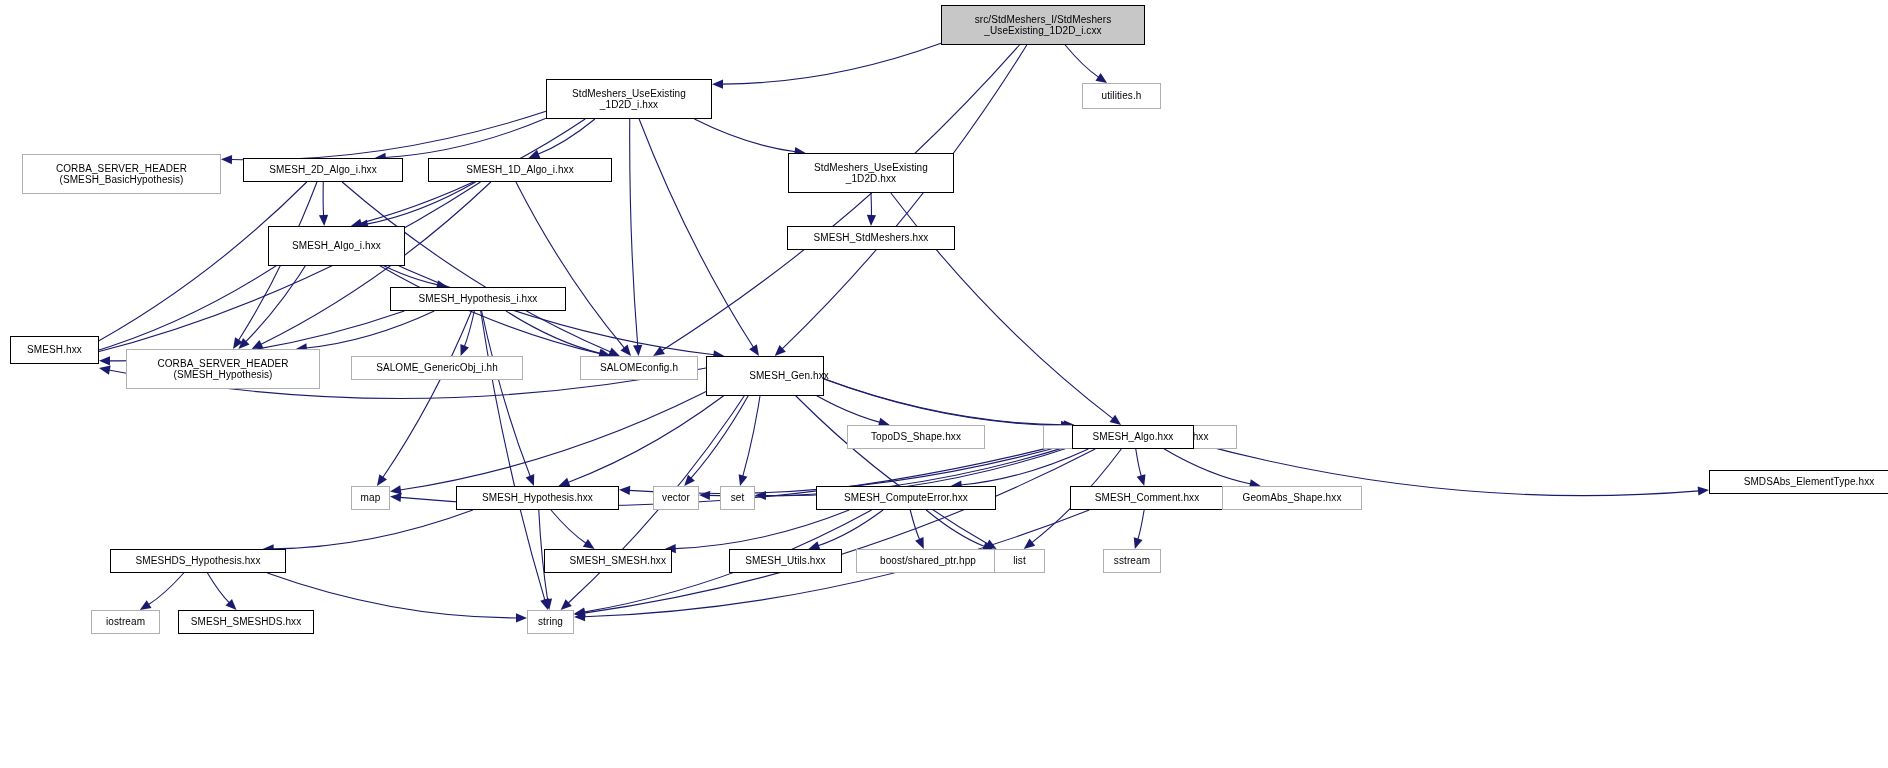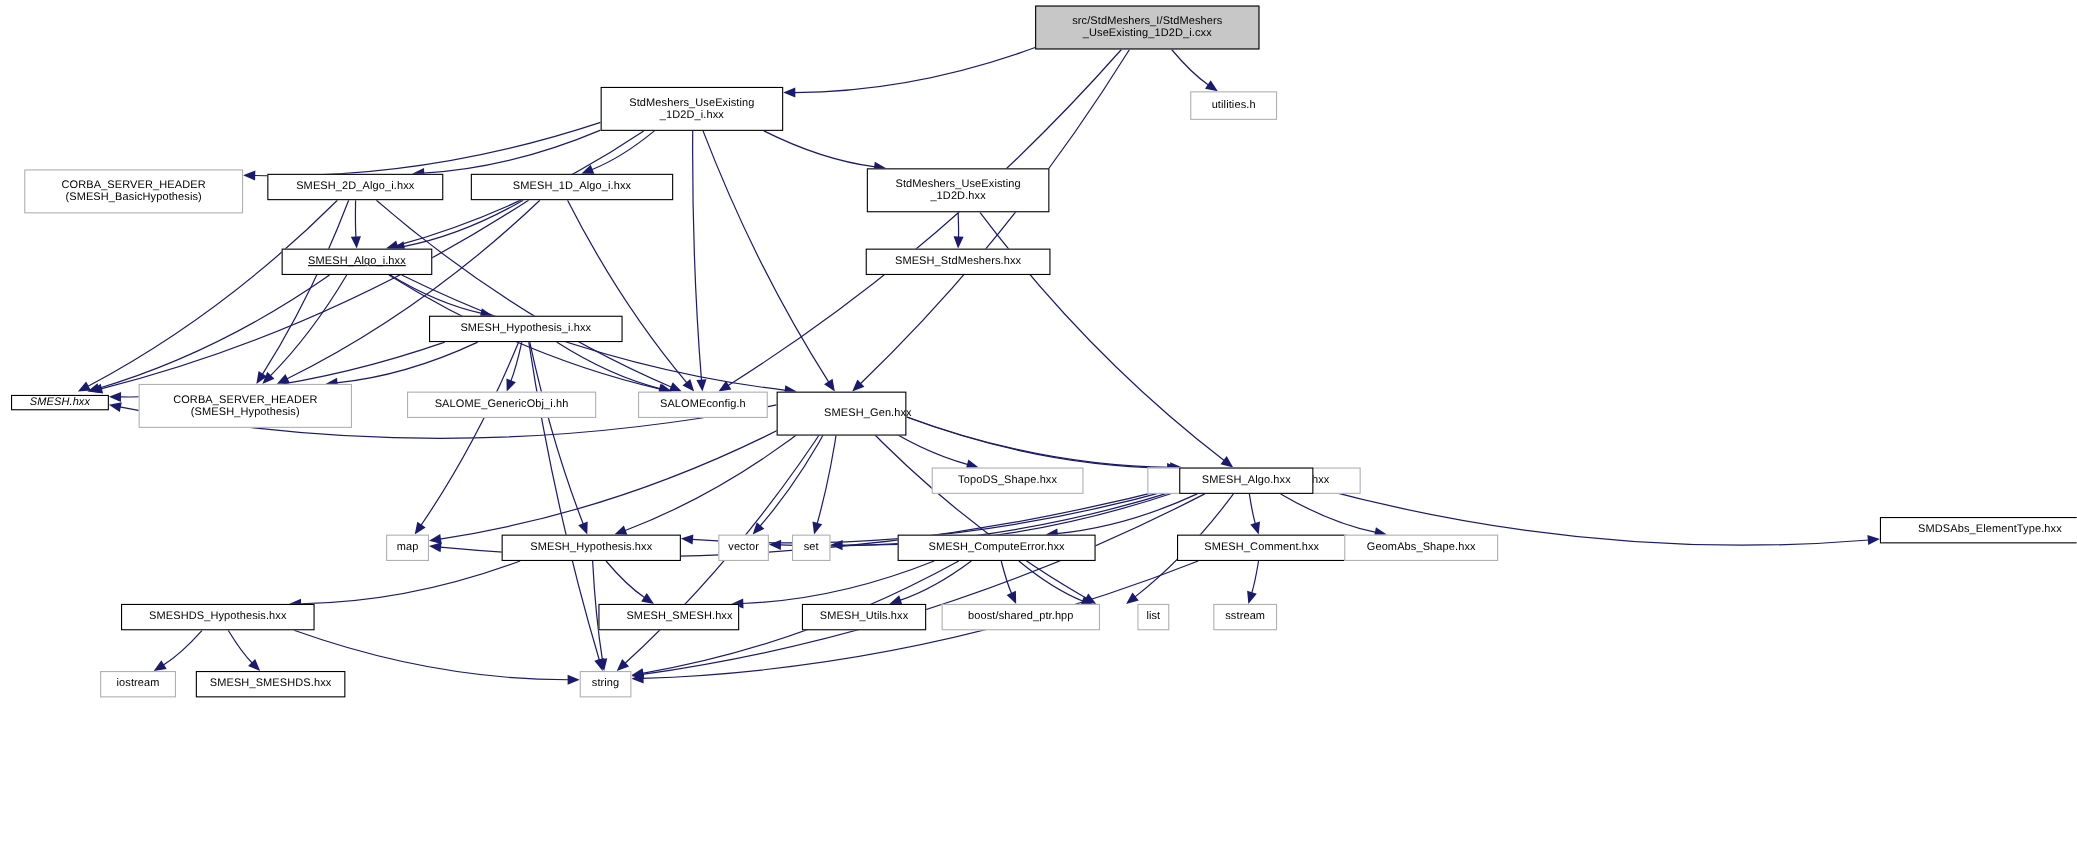--- a/index.html
+++ b/index.html
@@ -196,42 +196,42 @@
       <div class="node strong" style="left: 546px; top: 79px; width: 166px; height: 40px;"><span>StdMeshers_UseExisting
 _1D2D_i.hxx</span></div>
       <div class="node " style="left: 1082px; top: 83px; width: 79px; height: 26px;"><span>utilities.h</span></div>
       <div class="node " style="left: 22px; top: 154px; width: 199px; height: 40px;"><span>CORBA_SERVER_HEADER
 (SMESH_BasicHypothesis)</span></div>
       <div class="node strong" style="left: 243px; top: 158px; width: 160px; height: 24px;"><span>SMESH_2D_Algo_i.hxx</span></div>
       <div class="node strong" style="left: 428px; top: 158px; width: 184px; height: 24px;"><span>SMESH_1D_Algo_i.hxx</span></div>
       <div class="node strong" style="left: 788px; top: 153px; width: 166px; height: 40px;"><span>StdMeshers_UseExisting
 _1D2D.hxx</span></div>
       <div class="node strong" style="left: 787px; top: 226px; width: 168px; height: 24px;"><span>SMESH_StdMeshers.hxx</span></div>
-      <div class="node strong" style="left: 256px; top: 226px; width: 137px; height: 24px; text-decoration: underline;"><span>SMESH_Algo_i.hxx</span></div>
+      <div class="node strong" style="left: 268px; top: 226px; width: 137px; height: 40px;"><span>SMESH_Algo_i.hxx</span></div>
       <div class="node strong" style="left: 390px; top: 287px; width: 176px; height: 24px; justify-content: center;"><span>SMESH_Hypothesis_i.hxx</span></div>
-      <div class="node strong" style="left: 10px; top: 359px; width: 89px; height: 14px; font-style: italic;"><span>SMESH.hxx</span></div>
+      <div class="node strong" style="left: 10px; top: 336px; width: 89px; height: 28px;"><span>SMESH.hxx</span></div>
       <div class="node " style="left: 126px; top: 349px; width: 194px; height: 40px;"><span>CORBA_SERVER_HEADER
 (SMESH_Hypothesis)</span></div>
-      <div class="node " style="left: 370px; top: 356px; width: 172px; height: 24px;"><span>SALOME_GenericObj_i.hh</span></div>
+      <div class="node " style="left: 351px; top: 356px; width: 172px; height: 24px;"><span>SALOME_GenericObj_i.hh</span></div>
       <div class="node " style="left: 580px; top: 356px; width: 118px; height: 24px;"><span>SALOMEconfig.h</span></div>
       <div class="node strong" style="left: 706px; top: 356px; width: 118px; height: 40px; padding-left: 48px;"><span>SMESH_Gen.hxx</span></div>
       <div class="node " style="left: 847px; top: 425px; width: 138px; height: 24px;"><span>TopoDS_Shape.hxx</span></div>
       <div class="node " style="left: 1043px; top: 425px; width: 194px; height: 24px;"><span>Utils_SALOME_Exception.hxx</span></div>
       <div class="node strong" style="left: 1072px; top: 425px; width: 122px; height: 24px;"><span>SMESH_Algo.hxx</span></div>
       <div class="node " style="left: 351px; top: 486px; width: 39px; height: 24px;"><span>map</span></div>
       <div class="node strong" style="left: 456px; top: 486px; width: 163px; height: 24px;"><span>SMESH_Hypothesis.hxx</span></div>
       <div class="node " style="left: 653px; top: 486px; width: 46px; height: 24px;"><span>vector</span></div>
       <div class="node " style="left: 720px; top: 486px; width: 35px; height: 24px;"><span>set</span></div>
       <div class="node strong" style="left: 816px; top: 486px; width: 180px; height: 24px;"><span>SMESH_ComputeError.hxx</span></div>
       <div class="node strong" style="left: 1070px; top: 486px; width: 154px; height: 24px;"><span>SMESH_Comment.hxx</span></div>
       <div class="node " style="left: 1222px; top: 486px; width: 140px; height: 24px;"><span>GeomAbs_Shape.hxx</span></div>
       <div class="node strong" style="left: 1709px; top: 470px; width: 200px; height: 24px;"><span>SMDSAbs_ElementType.hxx</span></div>
       <div class="node strong" style="left: 110px; top: 549px; width: 176px; height: 24px;"><span>SMESHDS_Hypothesis.hxx</span></div>
       <div class="node strong" style="left: 544px; top: 549px; width: 128px; height: 24px; justify-content: flex-end;"><span>SMESH_SMESH.hxx</span></div>
       <div class="node strong" style="left: 729px; top: 549px; width: 113px; height: 24px;"><span>SMESH_Utils.hxx</span></div>
       <div class="node " style="left: 856px; top: 549px; width: 144px; height: 24px;"><span>boost/shared_ptr.hpp</span></div>
-      <div class="node " style="left: 1034px; top: 549px; width: 29px; height: 24px;"><span>list</span></div>
+      <div class="node " style="left: 994px; top: 549px; width: 51px; height: 24px;"><span>list</span></div>
       <div class="node " style="left: 1103px; top: 549px; width: 58px; height: 24px;"><span>sstream</span></div>
       <div class="node " style="left: 91px; top: 610px; width: 69px; height: 24px;"><span>iostream</span></div>
       <div class="node strong" style="left: 178px; top: 610px; width: 136px; height: 24px;"><span>SMESH_SMESHDS.hxx</span></div>
       <div class="node " style="left: 527px; top: 610px; width: 47px; height: 24px;"><span>string</span></div>
     </div>
 </div>
 
 </body></html>

